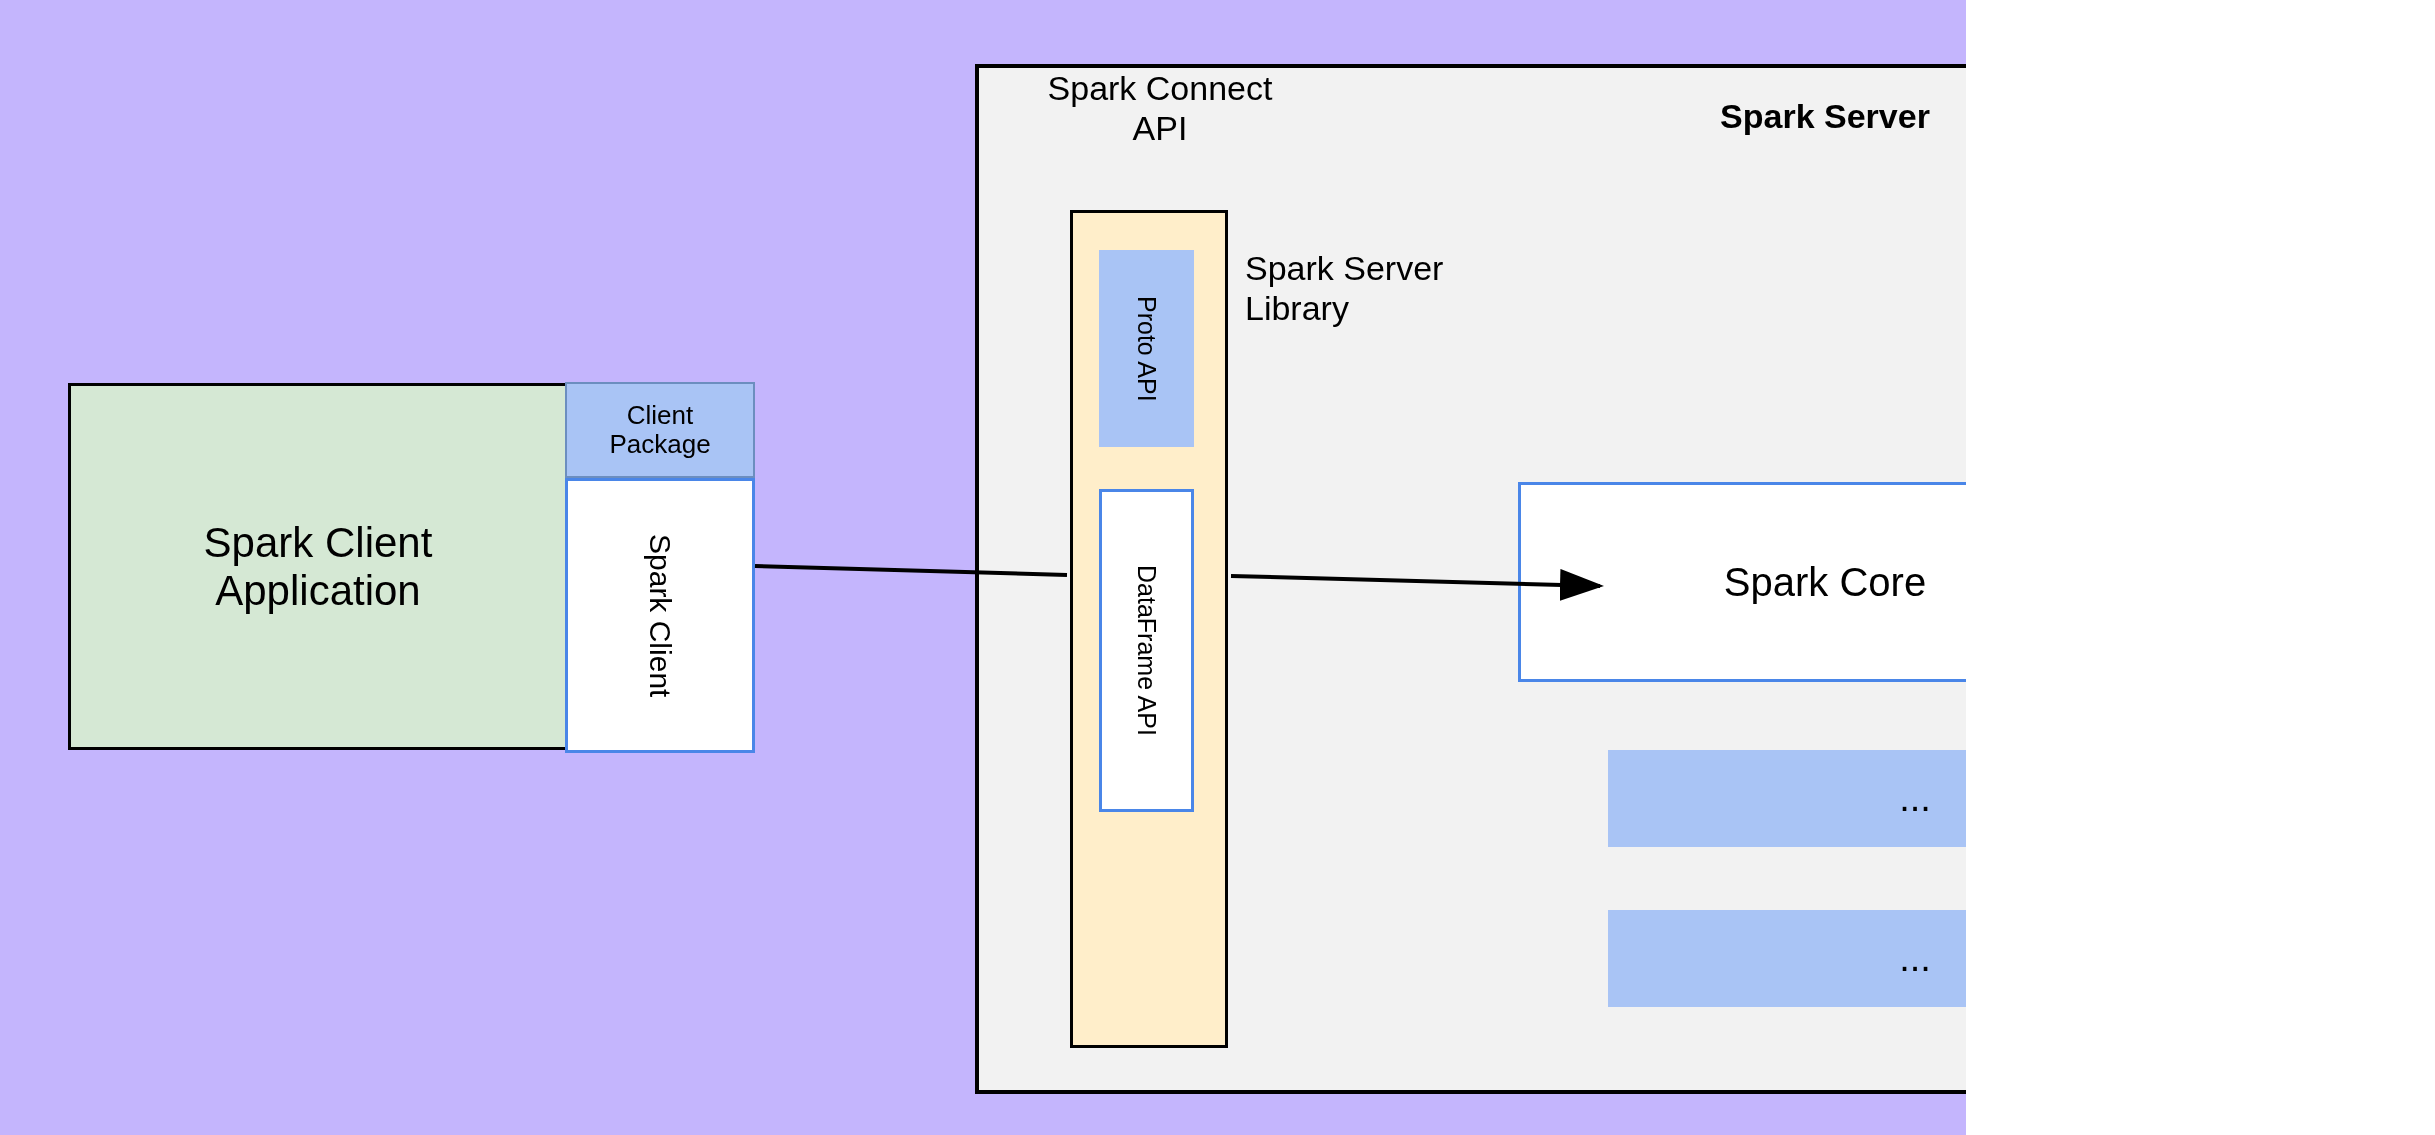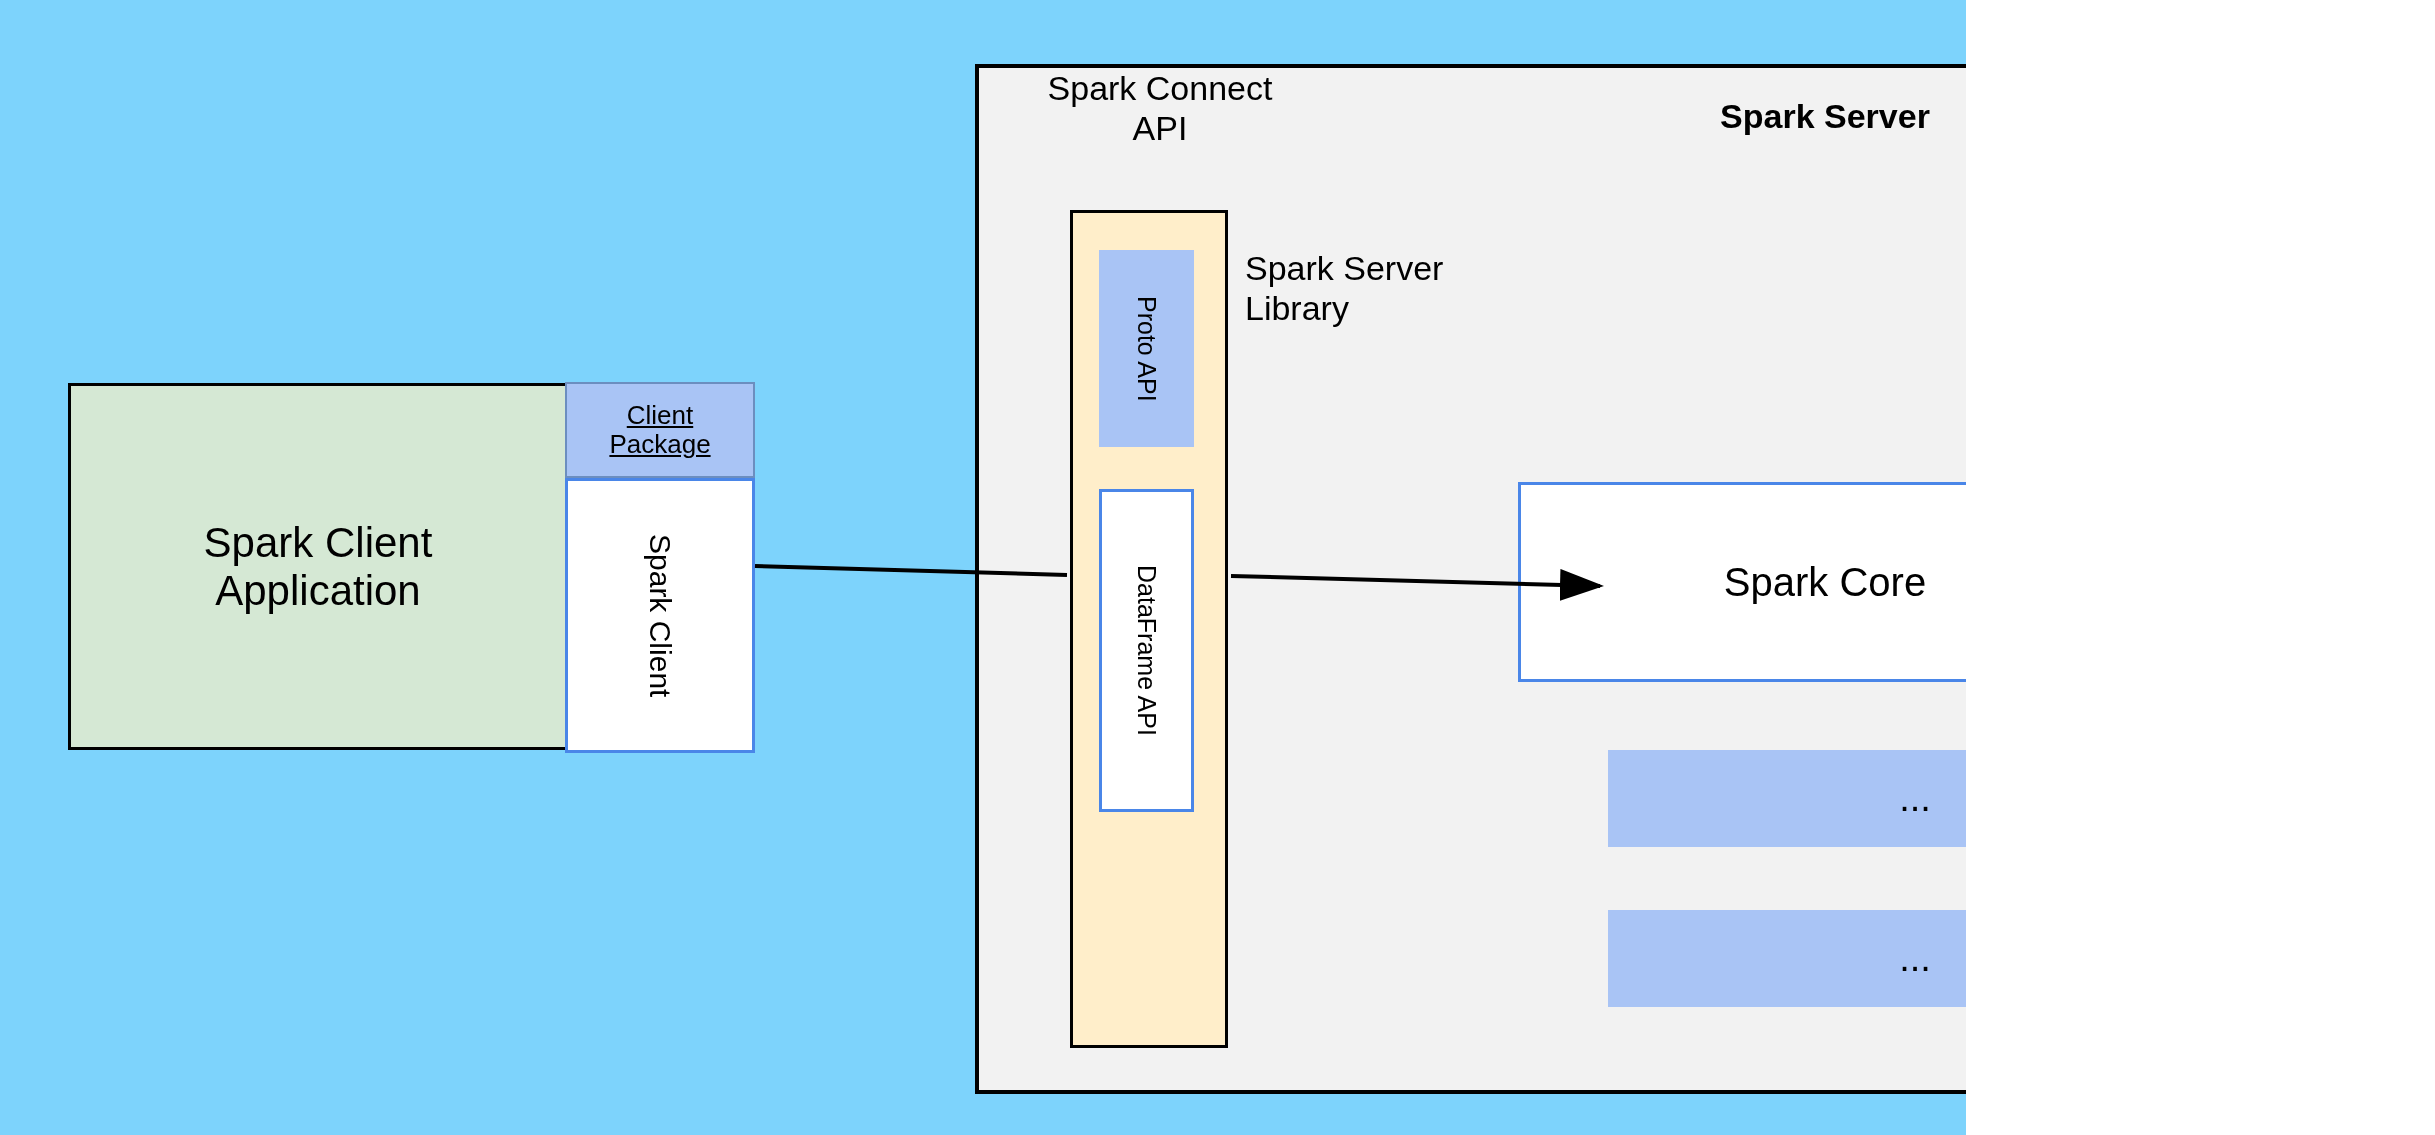--- a/index.html
+++ b/index.html
@@ -8,21 +8,21 @@
     background: #ffffff;
   }
   body {
     font-family: "Liberation Sans", sans-serif;
     -webkit-font-smoothing: antialiased;
   }
   #canvas {
     position: relative;
     width: 1966px;
     height: 1135px;
-    background: #7dd3fc;
+    background: #c4b5fd;
     overflow: hidden;
   }
   .box {
     position: absolute;
     box-sizing: border-box;
     display: flex;
     align-items: center;
     justify-content: center;
     text-align: center;
     color: #000000;
@@ -51,21 +51,21 @@
   
   #client-package {
     left: 565px;
     top: 382px;
     width: 190px;
     height: 96px;
     background: #a9c4f5;
     border: 2px solid #6c8ebf;
     font-size: 26px;
   }
-  #client-package .txt { white-space: pre-line; text-decoration: underline; }
+  #client-package .txt { white-space: pre-line; }
 
   
   #spark-client {
     left: 565px;
     top: 478px;
     width: 190px;
     height: 275px;
     background: #ffffff;
     border: 3px solid #4a86e8;
     font-size: 30px;

